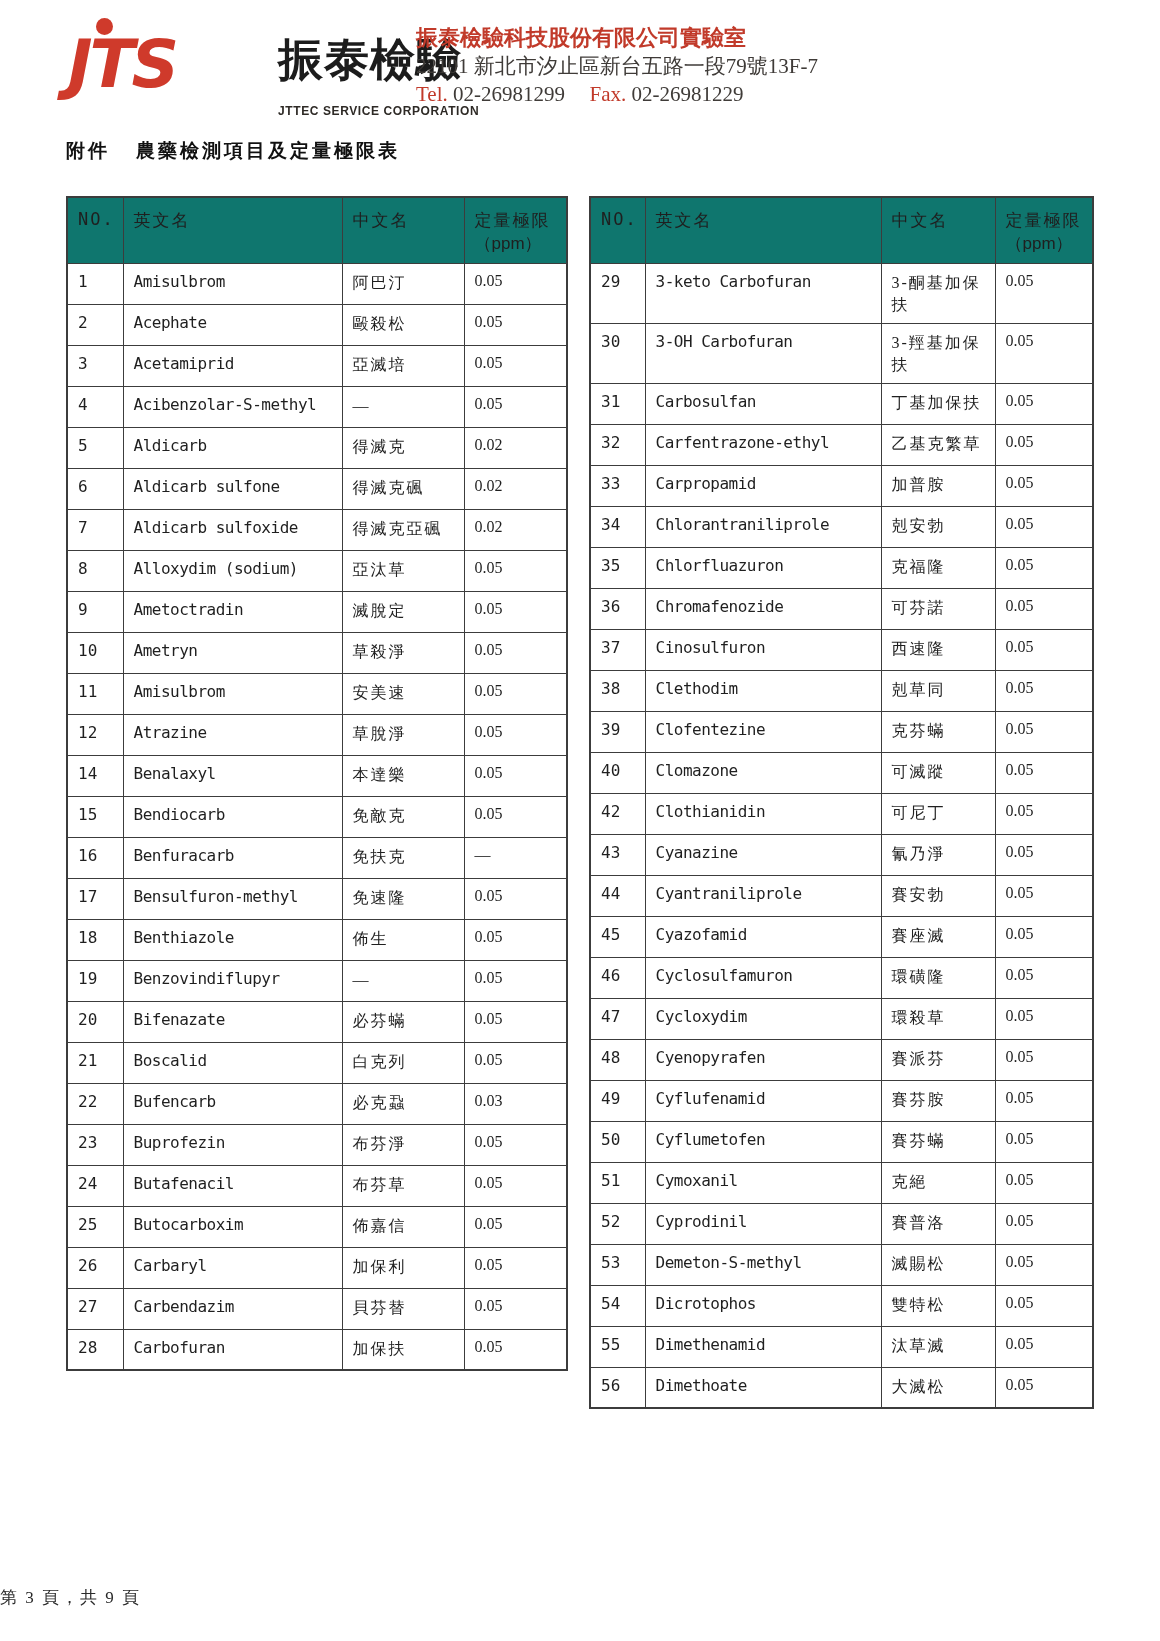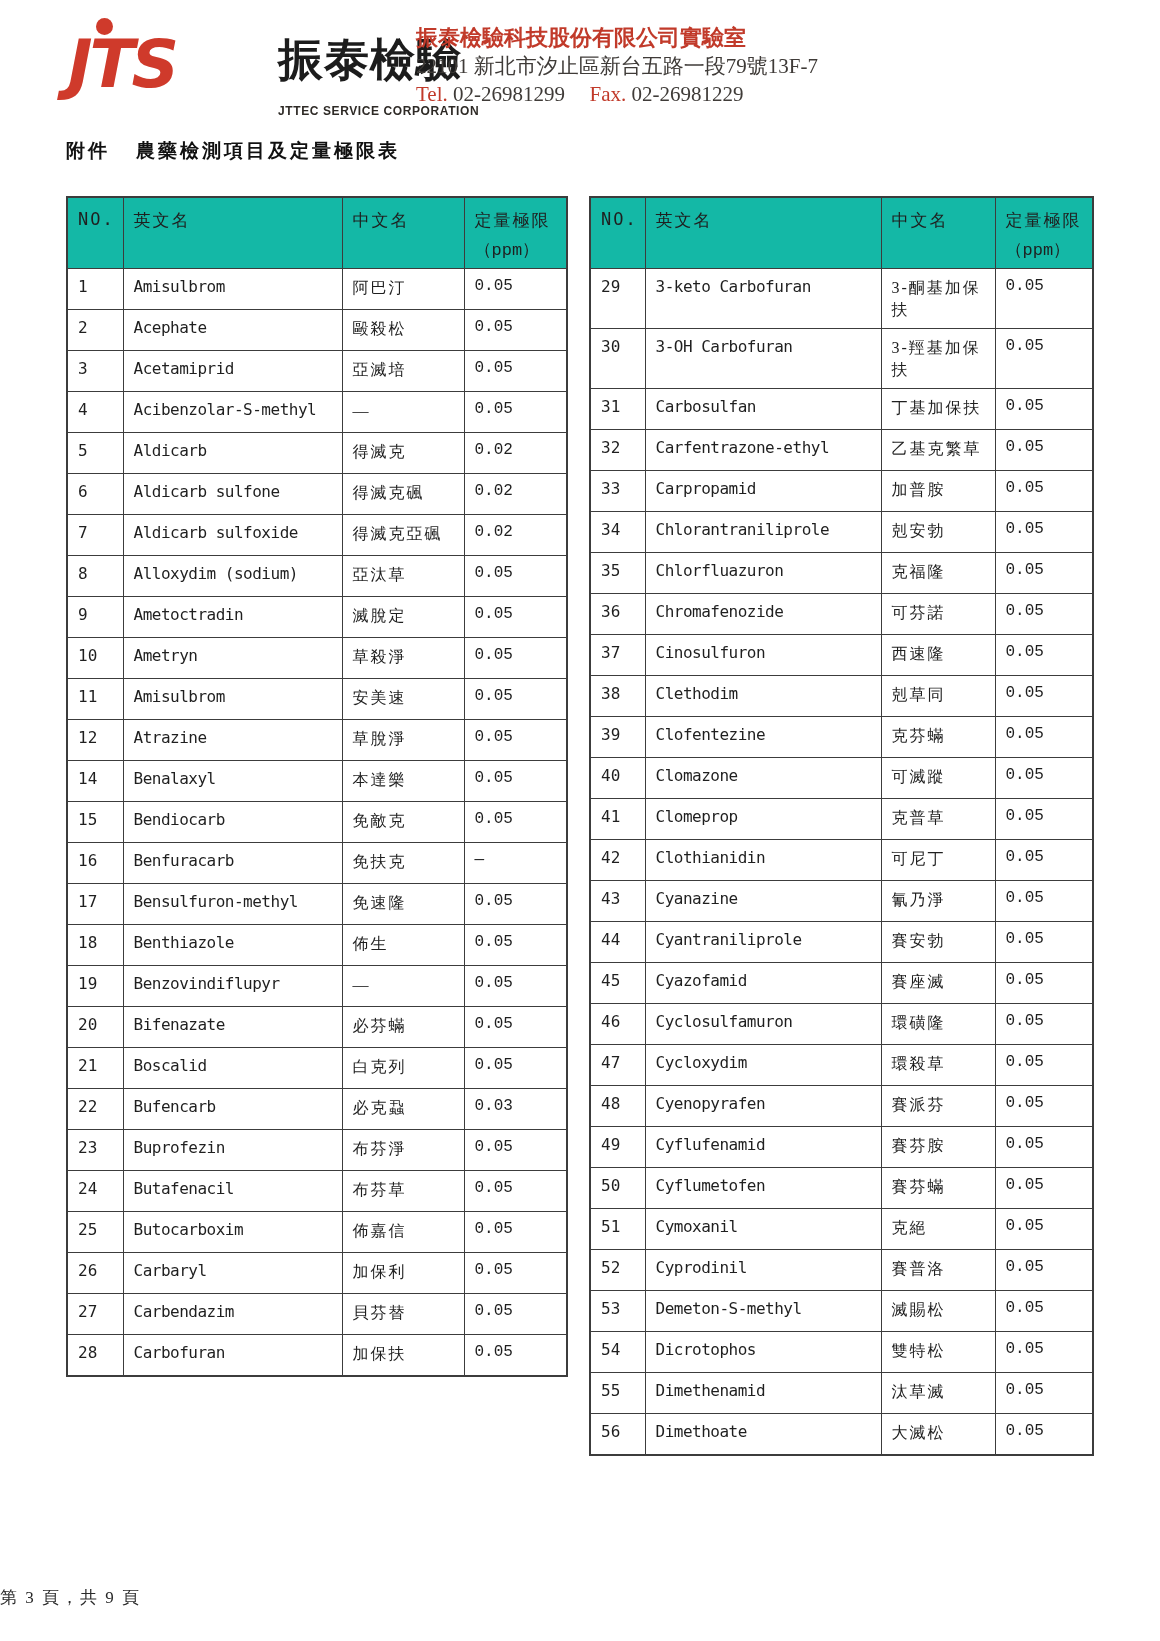--- a/index.html
+++ b/index.html
@@ -46,31 +46,31 @@
     position:absolute; top:196px; border-collapse:collapse; table-layout:fixed;
     border:2px solid #3c3c3c; background:#fff;
   }
   table.limits.left  { left:66px;  width:500px; }
   table.limits.right { left:589px; width:503px; }
   table.limits th, table.limits td {
     border:1px solid #3c3c3c; vertical-align:top; overflow:hidden;
     padding:8px 6px 7px 10px;
   }
   table.limits thead th {
-    background:#14b8a6; font-weight:normal; text-align:left;
+    background:#0f766e; font-weight:normal; text-align:left;
     height:66px; font-size:17px; letter-spacing:2px; padding-top:11px;
     box-sizing:border-box;
   }
   th.h-no { font-family:"DejaVu Sans Mono", monospace; letter-spacing:0; }
-  .limit-unit { letter-spacing:0; font-family:Liberation Mono, monospace; margin-top:6px; }
+  .limit-unit { letter-spacing:0; font-family:Liberation Sans, sans-serif; margin-top:0; }
   table.limits tbody tr { height:41px; }
   td.c-no    { font-family:"DejaVu Sans Mono", monospace; font-size:16px; }
   td.c-en    { font-family:"DejaVu Sans Mono", monospace; font-size:16px; letter-spacing:-0.5px; }
   td.c-zh    { font-size:16px; letter-spacing:2px; line-height:22px; }
-  td.c-limit { font-family:Liberation Mono, monospace; font-size:16px; }
+  td.c-limit { font-family:Liberation Serif, serif; font-size:16px; }
 
   
   .page-footer { position:absolute; left:0; top:1586px; width:1112px;
                  text-align:left; font-size:17px; letter-spacing:2px; color:#2a2a2a; }
 </style>
 </head>
 <body>
 
 <div class="page">
 
@@ -404,26 +404,20 @@
     <td class="c-limit">0.05</td>
   </tr>
 
   <tr>
     <td class="c-no">40</td>
     <td class="c-en">Clomazone</td>
     <td class="c-zh">可滅蹤</td>
     <td class="c-limit">0.05</td>
   </tr>
 
-  <tr>
-    <td class="c-no">41</td>
-    <td class="c-en">Clomeprop</td>
-    <td class="c-zh">克普草</td>
-    <td class="c-limit">0.05</td>
-  </tr>
 
   <tr>
     <td class="c-no">42</td>
     <td class="c-en">Clothianidin</td>
     <td class="c-zh">可尼丁</td>
     <td class="c-limit">0.05</td>
   </tr>
 
   <tr>
     <td class="c-no">43</td>

